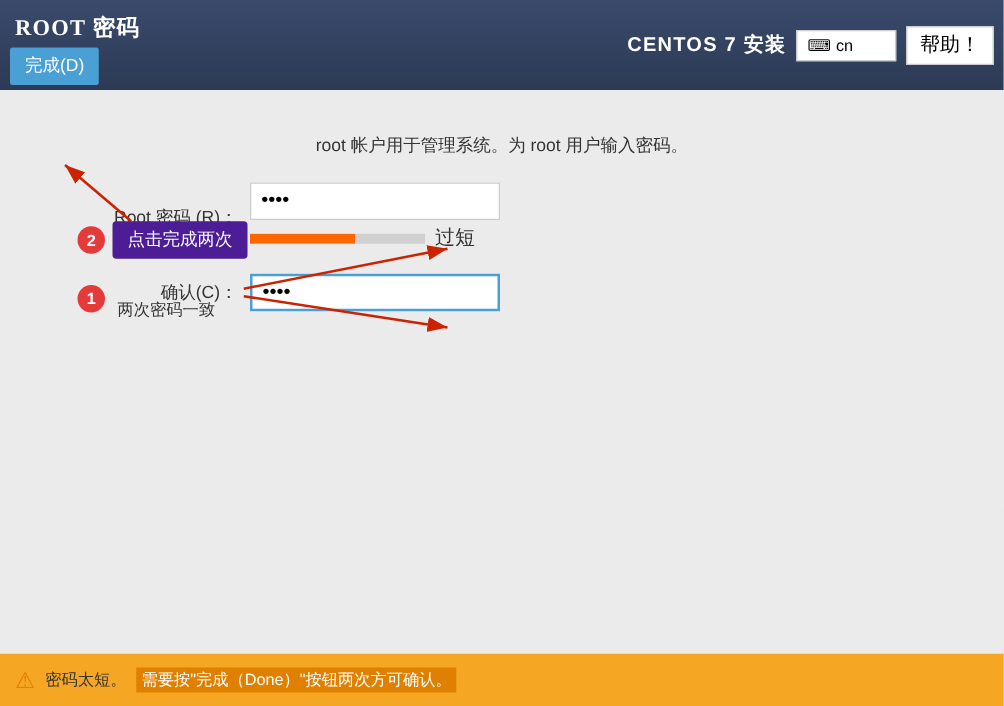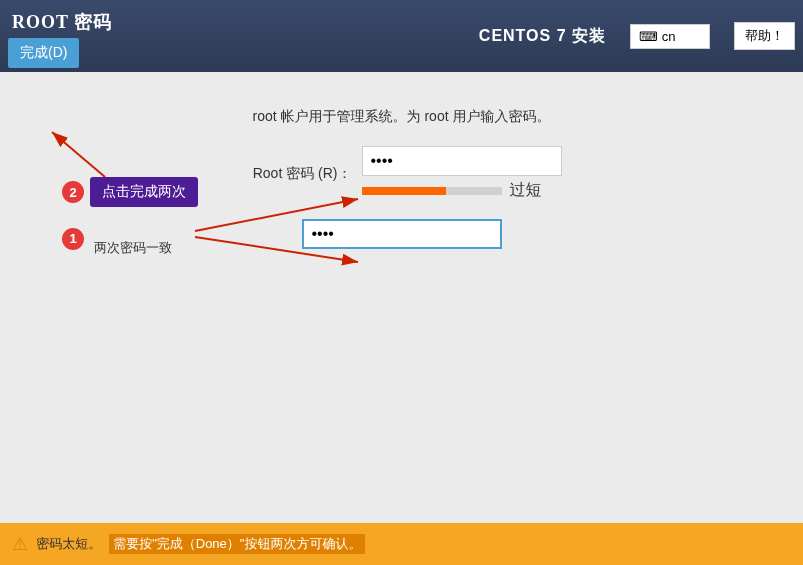--- a/index.html
+++ b/index.html
@@ -44,21 +44,21 @@
       padding: 6px 12px;
       font-size: 14px;
       cursor: pointer;
       margin-top: 4px;
       border-radius: 2px;
       text-align: right;
     }
     .header-right {
       display: flex;
       align-items: center;
-      gap: 24px;
+      gap: 8px;
       padding-right: 8px;
     }
     .centos-title {
       color: white;
       font-size: 16px;
       font-weight: bold;
       letter-spacing: 1px;
     }
     .lang-selector {
       background: white;
@@ -67,21 +67,21 @@
       font-size: 13px;
       display: flex;
       align-items: center;
       gap: 4px;
       min-width: 80px;
     }
     .help-button {
       background: white;
       border: 1px solid #ccc;
       padding: 4px 10px;
-      font-size: 13px;
+      font-size: 16px;
       cursor: pointer;
     }
 
     
     .main-content {
       background: #ebebeb;
       height: calc(565px - 72px - 42px);
       padding: 36px 80px;
       position: relative;
     }
@@ -96,21 +96,20 @@
       flex-direction: column;
       align-items: center;
       gap: 0;
     }
     .form-row {
       display: flex;
       align-items: center;
       gap: 10px;
       margin-bottom: 8px;
       width: 100%;
-      justify-content: center;
     }
     .form-label {
       font-size: 14px;
       color: #333;
       text-align: right;
       min-width: 110px;
     }
     .form-input-wrapper {
       display: flex;
       flex-direction: column;
@@ -254,20 +253,21 @@
         <div class="strength-bar-row">
           <div class="strength-bar">
             <div class="strength-fill"></div>
           </div>
           <span class="strength-text">过短</span>
         </div>
       </div>
     </div>
 
     <div class="form-row" style="margin-top:10px;">
+      <label class="form-label">确认(C)：</label>
       <div class="form-input-wrapper">
         <input type="password" class="password-input focused" value="••••" style="">
       </div>
     </div>
   </div>
 
   <div class="annotation-group" style="left:62px; top:148px;">
     <div class="badge-row">
       <span class="callout-badge">1</span>
       <span class="callout-label">两次密码一致</span>

